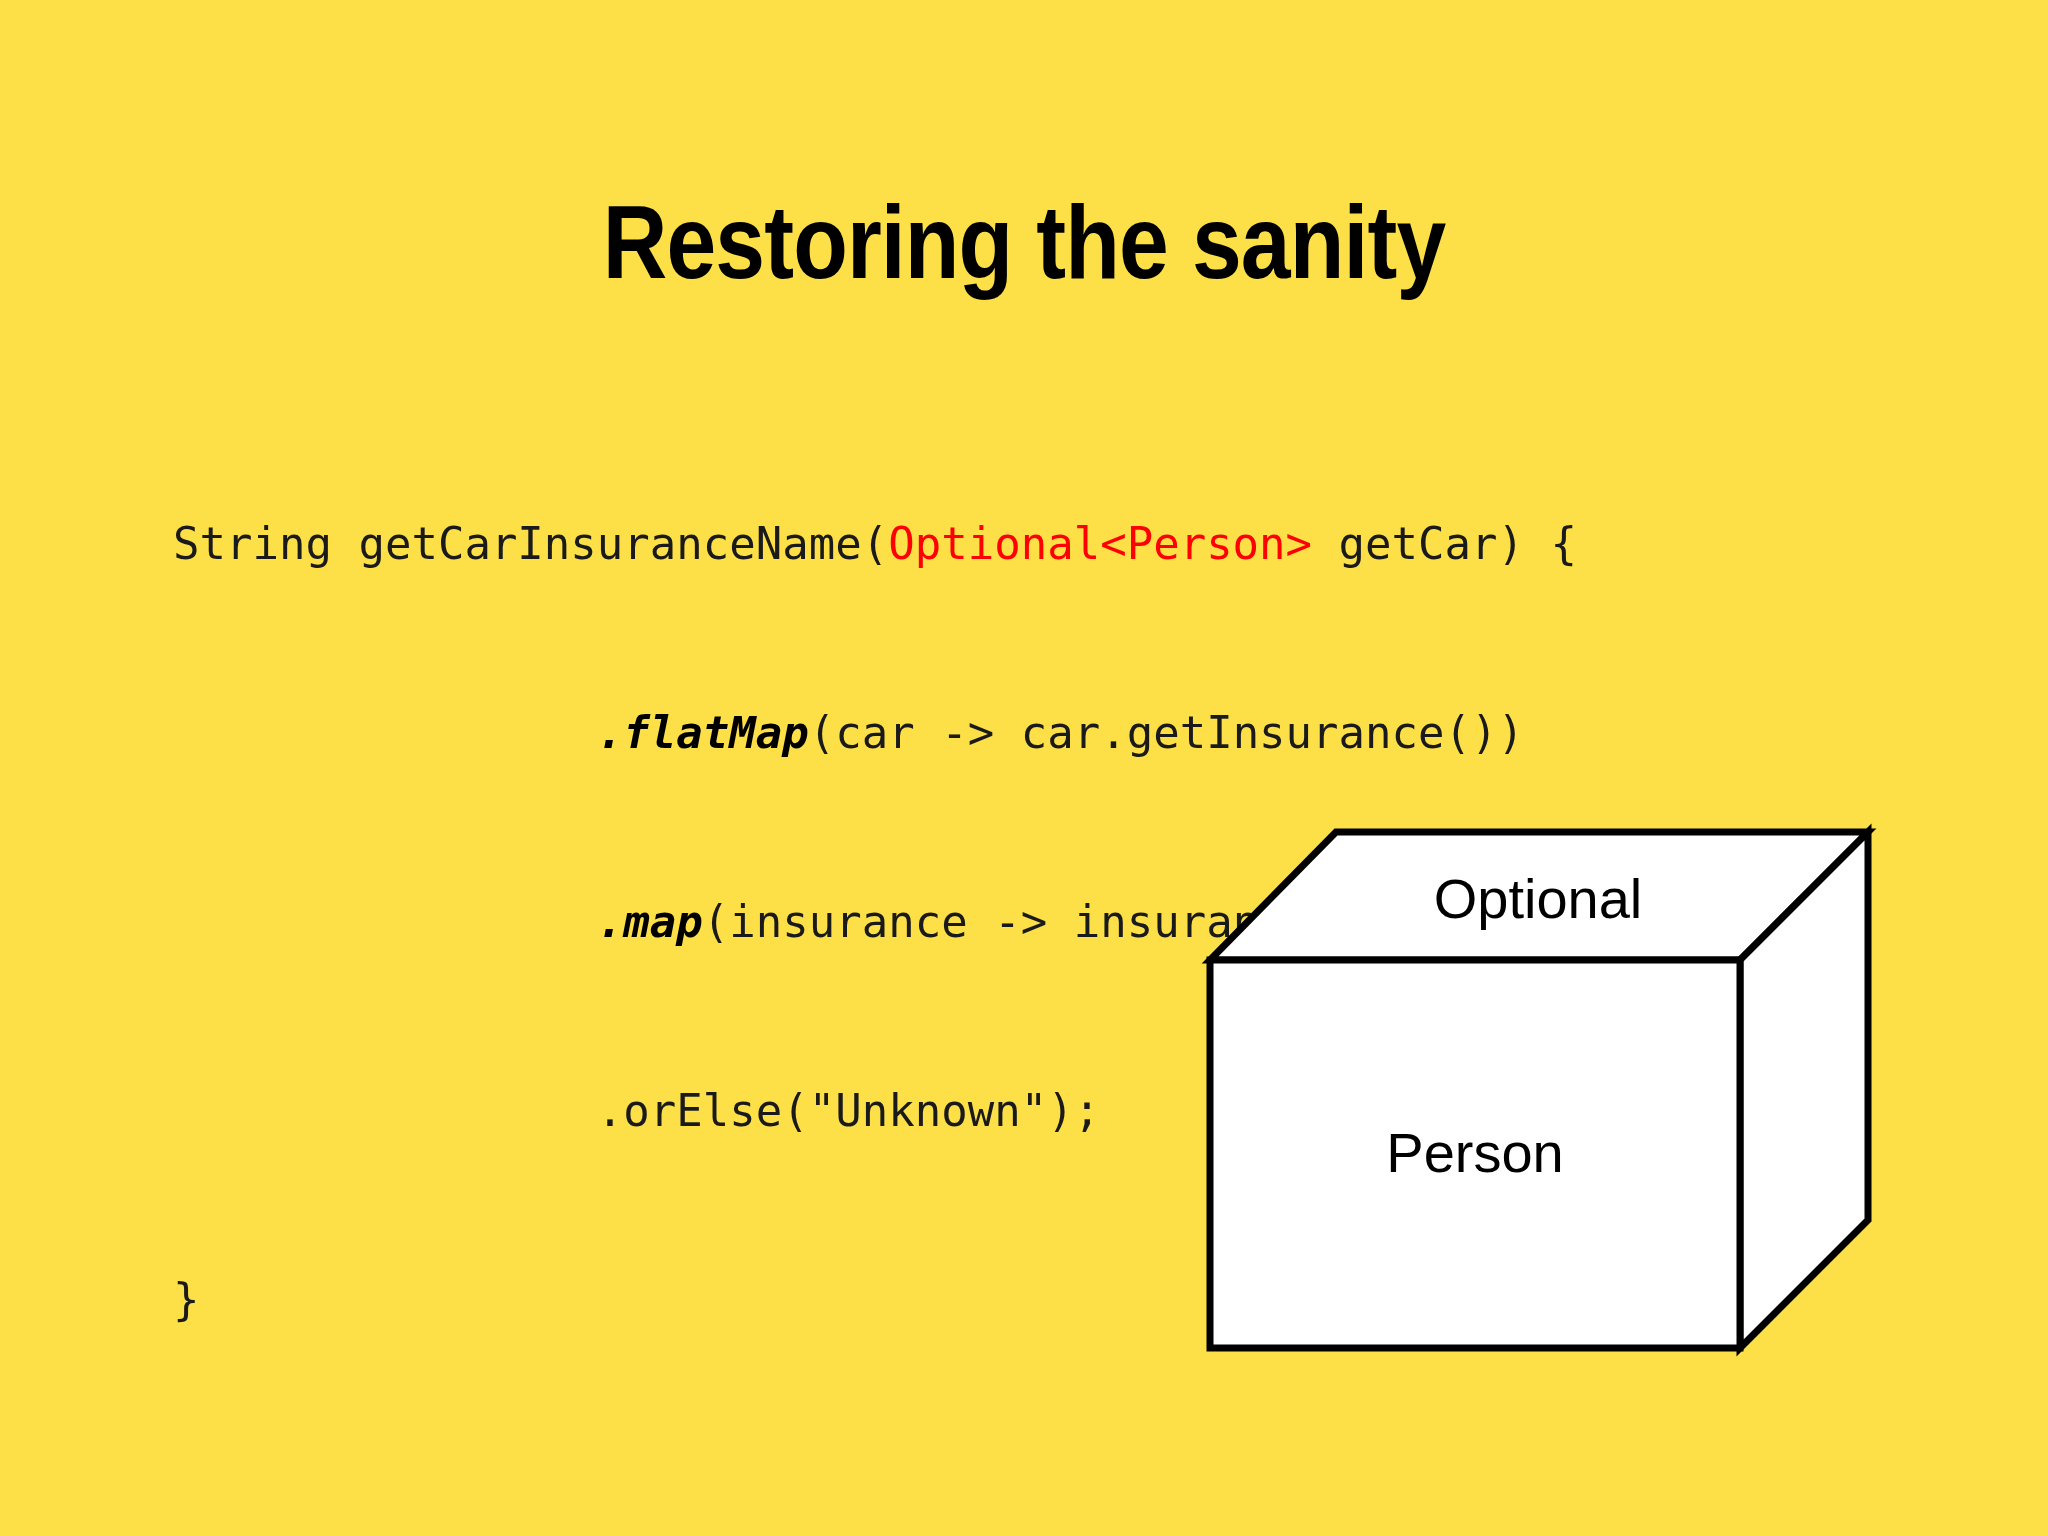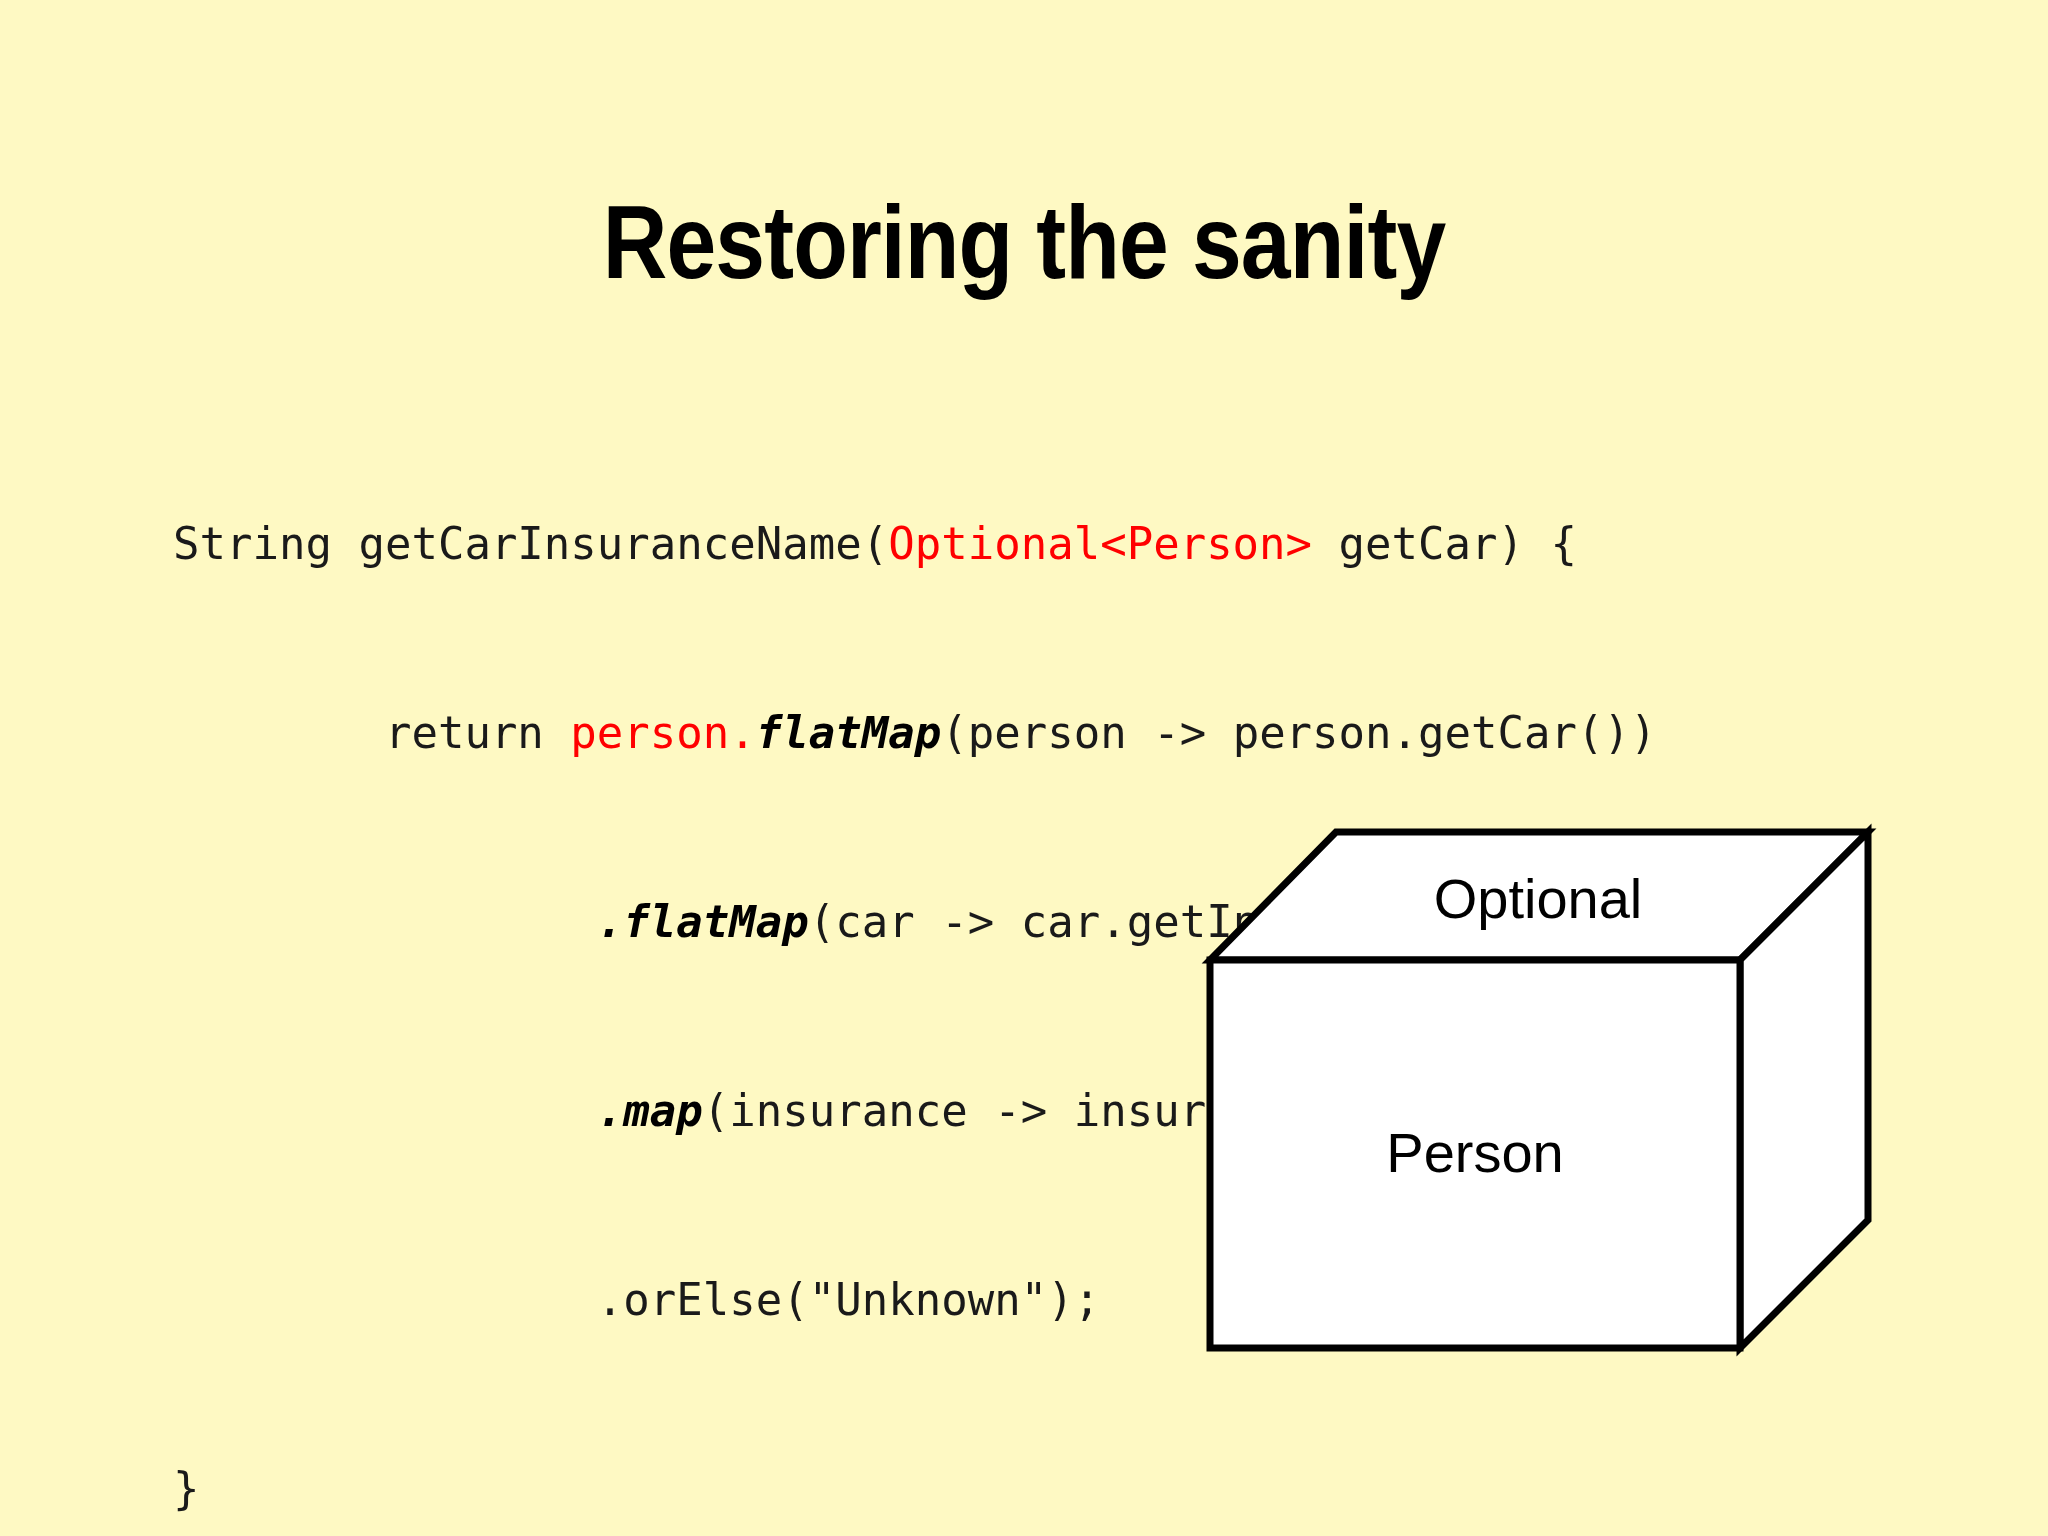--- a/index.html
+++ b/index.html
@@ -4,21 +4,21 @@
 <style>
   html, body {
     margin: 0;
     padding: 0;
     background: #ffffff;
   }
   #slide {
     position: relative;
     width: 2048px;
     height: 1536px;
-    background: #fef9c3;
+    background: #fde047;
     overflow: hidden;
     font-family: "Liberation Sans", sans-serif;
   }
 
   
   #slide-title {
     position: absolute;
     left: 0;
     top: 118px;
     width: 2048px;
@@ -90,21 +90,20 @@
 </style>
 </head>
 <body>
 
 <div id="slide">
 
   <h1 id="slide-title">Restoring the sanity</h1>
 
   <div id="code-block">
     <span class="ln"><span class="tok-plain">String getCarInsuranceName(</span><span class="tok-red">Optional&lt;Person&gt;</span><span class="tok-plain"> getCar) {</span></span>
-    <span class="ln"><span class="tok-plain">        </span><span class="tok-plain">return </span><span class="tok-red">person</span><span class="tok-red">.</span><span class="tok-method">flatMap</span><span class="tok-plain">(person -&gt; person.getCar())</span></span>
     <span class="ln"><span class="tok-plain">                </span><span class="tok-method">.</span><span class="tok-method">flatMap</span><span class="tok-plain">(car -&gt; car.getInsurance())</span></span>
     <span class="ln"><span class="tok-plain">                </span><span class="tok-method">.</span><span class="tok-method">map</span><span class="tok-plain">(insurance -&gt; insurance.getName())</span></span>
     <span class="ln"><span class="tok-plain">                </span><span class="tok-plain">.orElse("Unknown");</span></span>
     <span class="ln"><span class="tok-plain">}</span></span>
   </div>
 
   <div id="box-diagram">
     <svg viewBox="0 0 730 580" xmlns="http://www.w3.org/2000/svg">
 
       <polygon class="box-face" points="158,32 690,32 562,160 32,160"></polygon>

